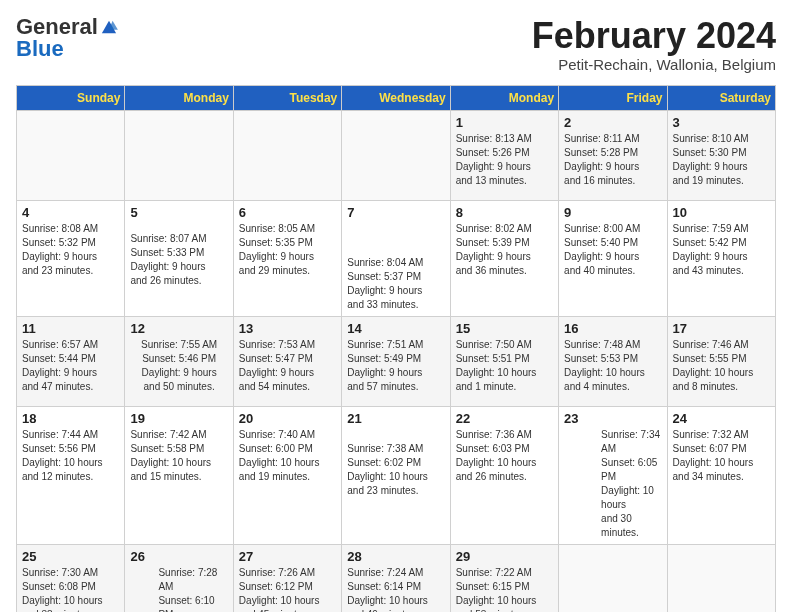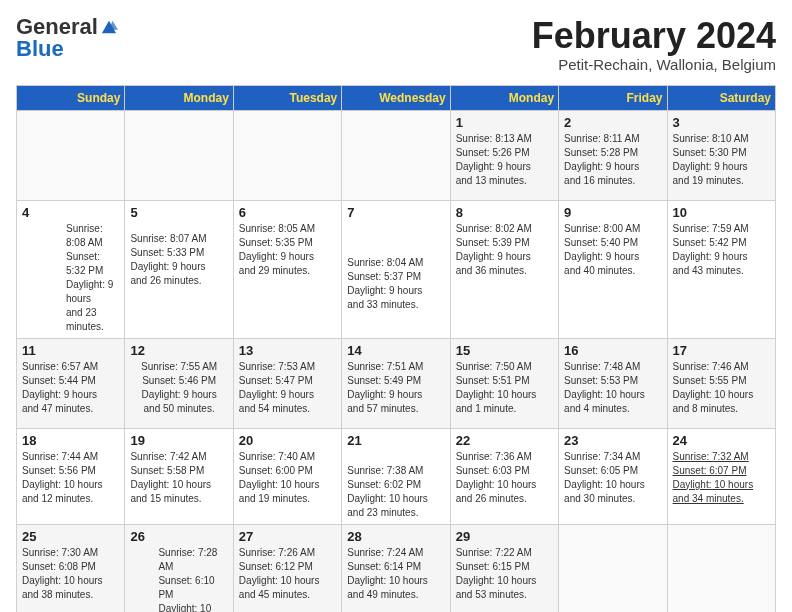--- a/index.html
+++ b/index.html
@@ -155,21 +155,21 @@
           <span class="day-number">3</span>
           <div class="cell-content" style="white-space: pre-line;">Sunrise: 8:10 AM
 Sunset: 5:30 PM
 Daylight: 9 hours
 and 19 minutes.</div>
         </td>
       </tr>
       <tr>
         <td>
           <span class="day-number">4</span>
-          <div class="cell-content" style="white-space: pre-line; margin-left: 44px;">Sunrise: 8:08 AM
+          <div class="cell-content" style="white-space: pre-line;">Sunrise: 8:08 AM
 Sunset: 5:32 PM
 Daylight: 9 hours
 and 23 minutes.</div>
         </td>
         <td>
           <span class="day-number">5</span>
           <div class="cell-content" style="white-space: pre-line; margin-top: 12px;">Sunrise: 8:07 AM
 Sunset: 5:33 PM
 Daylight: 9 hours
 and 26 minutes.</div>
@@ -292,28 +292,28 @@
         </td>
         <td>
           <span class="day-number">22</span>
           <div class="cell-content" style="white-space: pre-line;">Sunrise: 7:36 AM
 Sunset: 6:03 PM
 Daylight: 10 hours
 and 26 minutes.</div>
         </td>
         <td>
           <span class="day-number">23</span>
-          <div class="cell-content" style="white-space: pre-line;">Sunrise: 7:34 AM
+          <div class="cell-content" style="white-space: pre-line; margin-left: 37px;">Sunrise: 7:34 AM
 Sunset: 6:05 PM
 Daylight: 10 hours
 and 30 minutes.</div>
         </td>
         <td>
           <span class="day-number">24</span>
-          <div class="cell-content" style="white-space: pre-line; text-decoration: underline;">Sunrise: 7:32 AM
+          <div class="cell-content" style="white-space: pre-line;">Sunrise: 7:32 AM
 Sunset: 6:07 PM
 Daylight: 10 hours
 and 34 minutes.</div>
         </td>
       </tr>
       <tr>
         <td>
           <span class="day-number">25</span>
           <div class="cell-content" style="white-space: pre-line;">Sunrise: 7:30 AM
 Sunset: 6:08 PM

